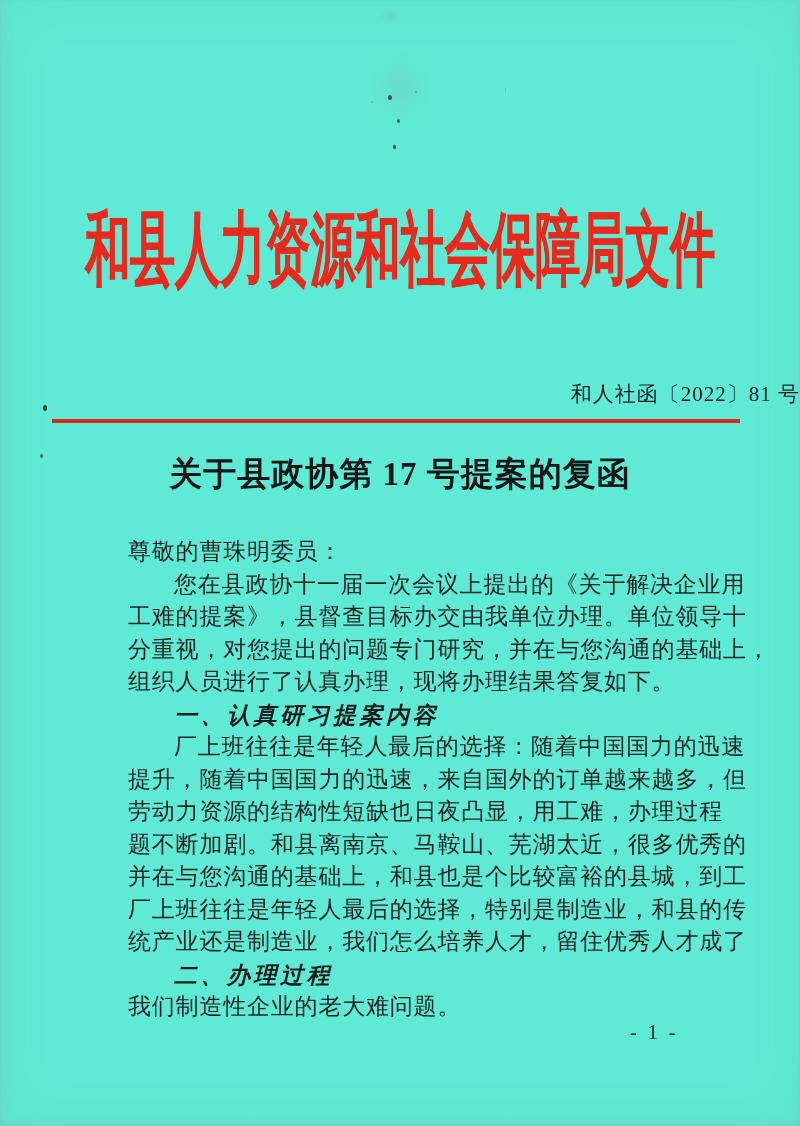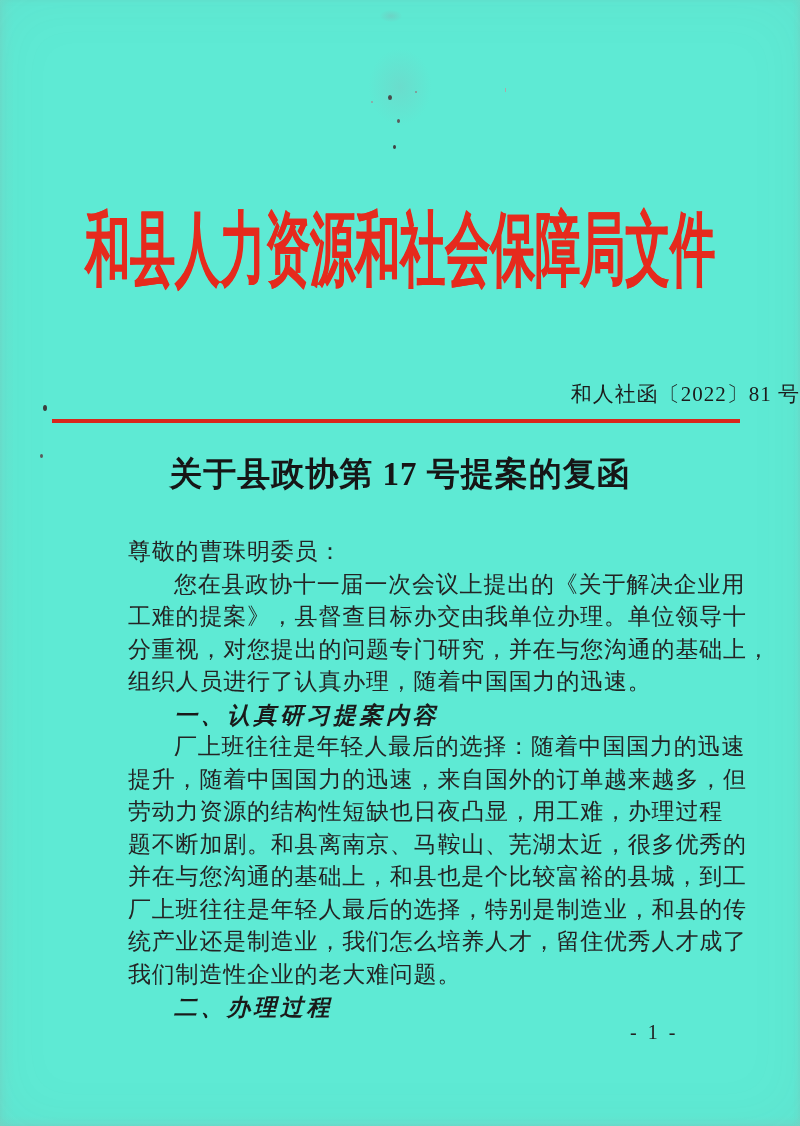--- a/index.html
+++ b/index.html
@@ -115,27 +115,27 @@
 
   <div class="red-rule" id="red-rule" style="background: rgb(216, 39, 28);"></div>
 
   <div class="doc-title">关于县政协第 17 号提案的复函</div>
 
   <div class="body-block" id="body-block">
       <div class="line">尊敬的曹珠明委员：</div>
       <div class="line indent">您在县政协十一届一次会议上提出的《关于解决企业用</div>
       <div class="line">工难的提案》，县督查目标办交由我单位办理。单位领导十</div>
       <div class="line">分重视，对您提出的问题专门研究，并在与您沟通的基础上，</div>
-      <div class="line">组织人员进行了认真办理，随着中国国力的迅速。</div>
+      <div class="line">组织人员进行了认真办理，现将办理结果答复如下。</div>
       <div class="line indent bold">一、认真研习提案内容</div>
       <div class="line indent">厂上班往往是年轻人最后的选择：随着中国国力的迅速</div>
       <div class="line">提升，随着中国国力的迅速，来自国外的订单越来越多，但</div>
       <div class="line">劳动力资源的结构性短缺也日夜凸显，用工难，办理过程</div>
       <div class="line">题不断加剧。和县离南京、马鞍山、芜湖太近，很多优秀的</div>
       <div class="line">并在与您沟通的基础上，和县也是个比较富裕的县城，到工</div>
       <div class="line">厂上班往往是年轻人最后的选择，特别是制造业，和县的传</div>
       <div class="line">统产业还是制造业，我们怎么培养人才，留住优秀人才成了</div>
+      <div class="line indent bold">二、办理过程</div>
       <div class="line">我们制造性企业的老大难问题。</div>
-      <div class="line indent bold">二、办理过程</div>
     </div>
 
   <div class="page-number">- 1 -</div>
 </div>
 
 </body></html>

